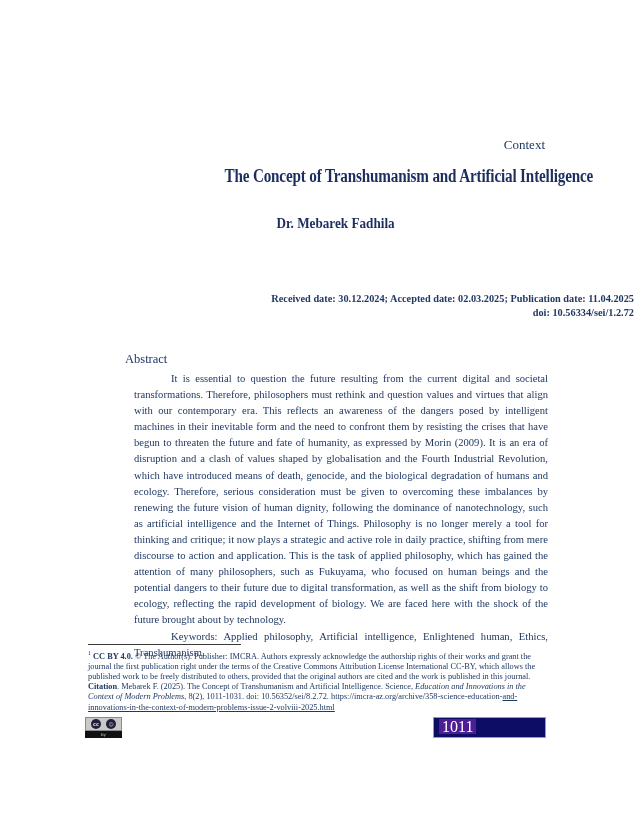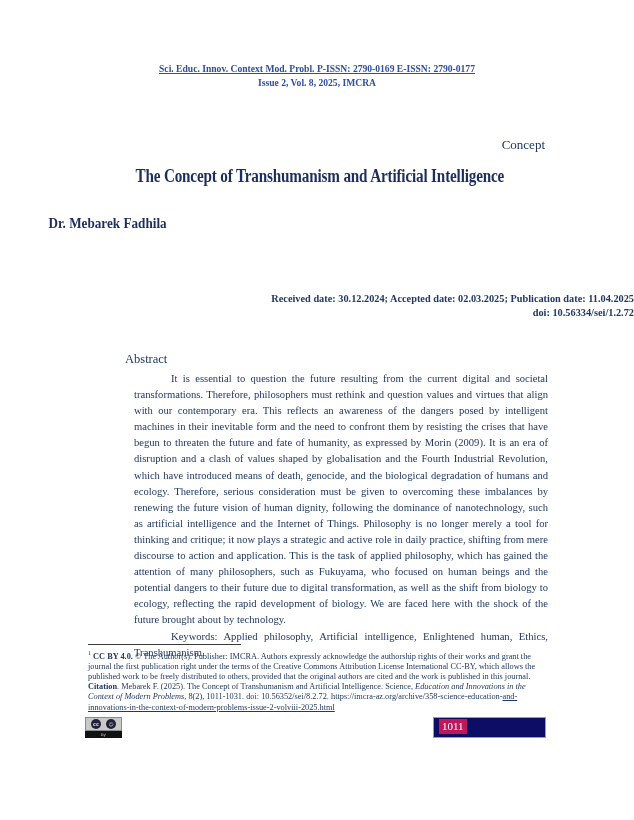--- a/index.html
+++ b/index.html
@@ -30,37 +30,37 @@
     position: absolute;
     top: 137px;
     right: 89px;
     font-size: 13px;
     color: #1f3864;
   }
   
   .paper-title {
     position: absolute;
     top: 166px; left: 0; right: 0;
-    text-align: center;
+    text-align: right;
     color: #1c2e5e;
     padding-left: 6px;
   }
   .paper-title > span {
     display: inline-block;
     transform: scaleX(0.82);
     transform-origin: center;
     font-size: 18.5px;
     font-weight: 700;
     letter-spacing: -0.2px;
     white-space: nowrap;
   }
   .author-name {
     position: absolute;
     top: 214px; left: 0; right: 0;
-    text-align: left;
+    text-align: center;
     color: #1c2e5e;
     padding-left: 38px;
   }
   .author-name > span {
     display: inline-block;
     transform: scaleX(0.85);
     transform-origin: center;
     font-size: 15.5px;
     font-weight: 700;
     white-space: nowrap;
@@ -170,38 +170,34 @@
     top: 717px;
     width: 113px;
     height: 21px;
     background: #0d0d66;
     border: 1px solid #9a9ab8;
     display: flex;
     align-items: flex-start;
     padding: 1px 0 0 5px;
   }
   .page-number-box .num {
-    background: #be185d;
+    background: #4c1d95;
     color: #ffffff;
-    font-size: 11px;
+    font-size: 16px;
     line-height: 15px;
     padding: 0 3px;
   }
 </style>
 </head>
 <body>
 
 <div class="page">
 
-  <div class="journal-header">
-    <div class="jline1">Sci. Educ. Innov. Context Mod. Probl. P-ISSN: 2790-0169 E-ISSN: 2790-0177</div>
-    <div class="jline2">Issue 2, Vol. 8, 2025, IMCRA</div>
-  </div>
-
-  <div class="article-label">Concept</div>
+
+  <div class="article-label">Context</div>
 
   <div class="paper-title">
     <span>The Concept of Transhumanism and Artificial Intelligence</span>
   </div>
 
   <div class="author-name">
     <span>Dr. Mebarek Fadhila</span>
   </div>
 
 

